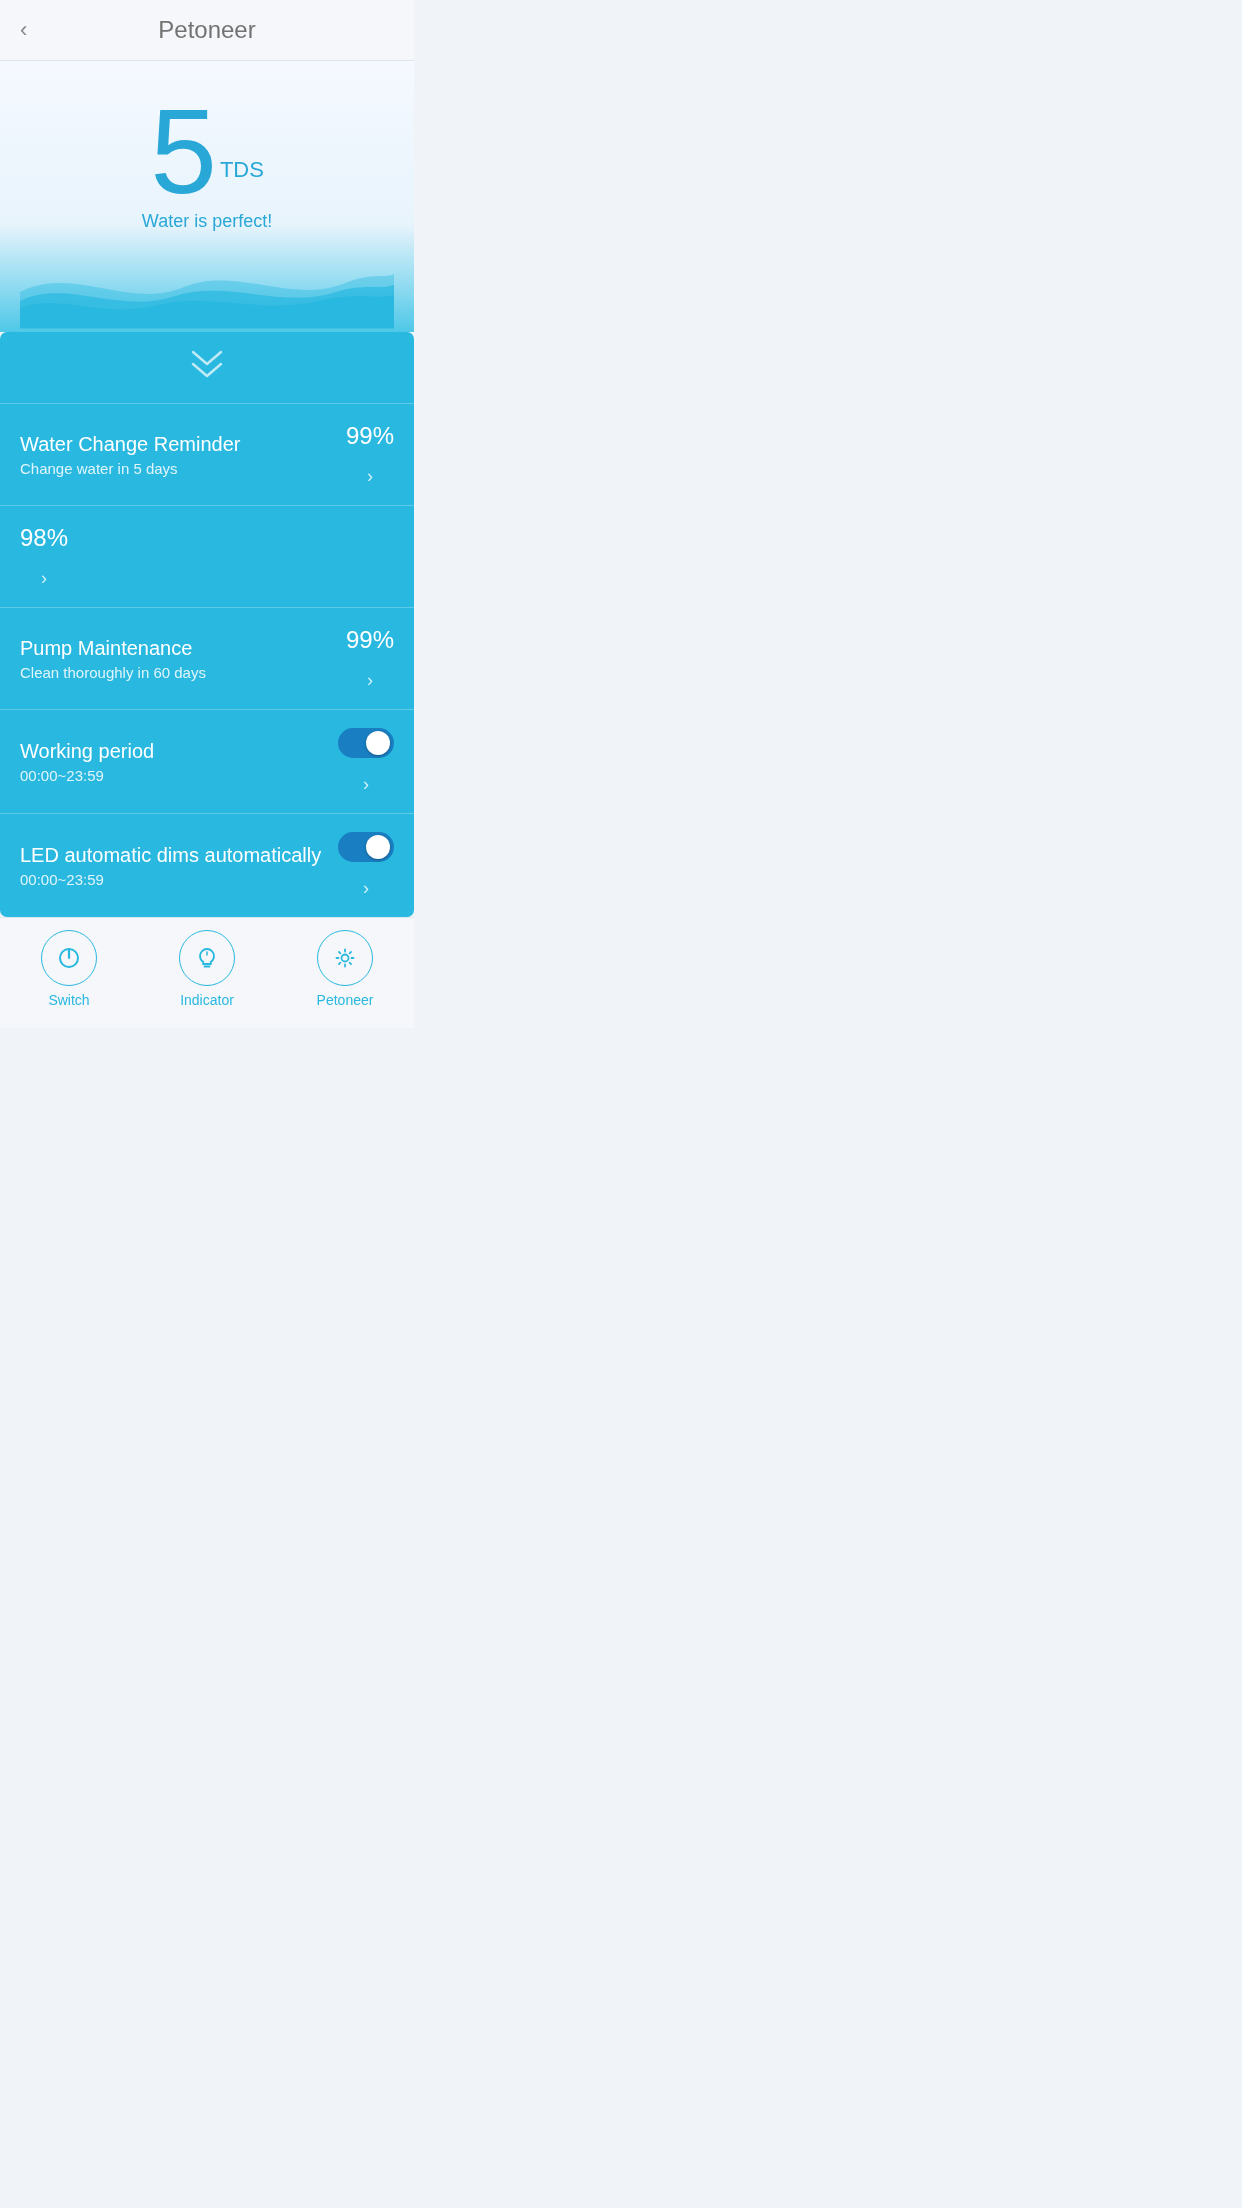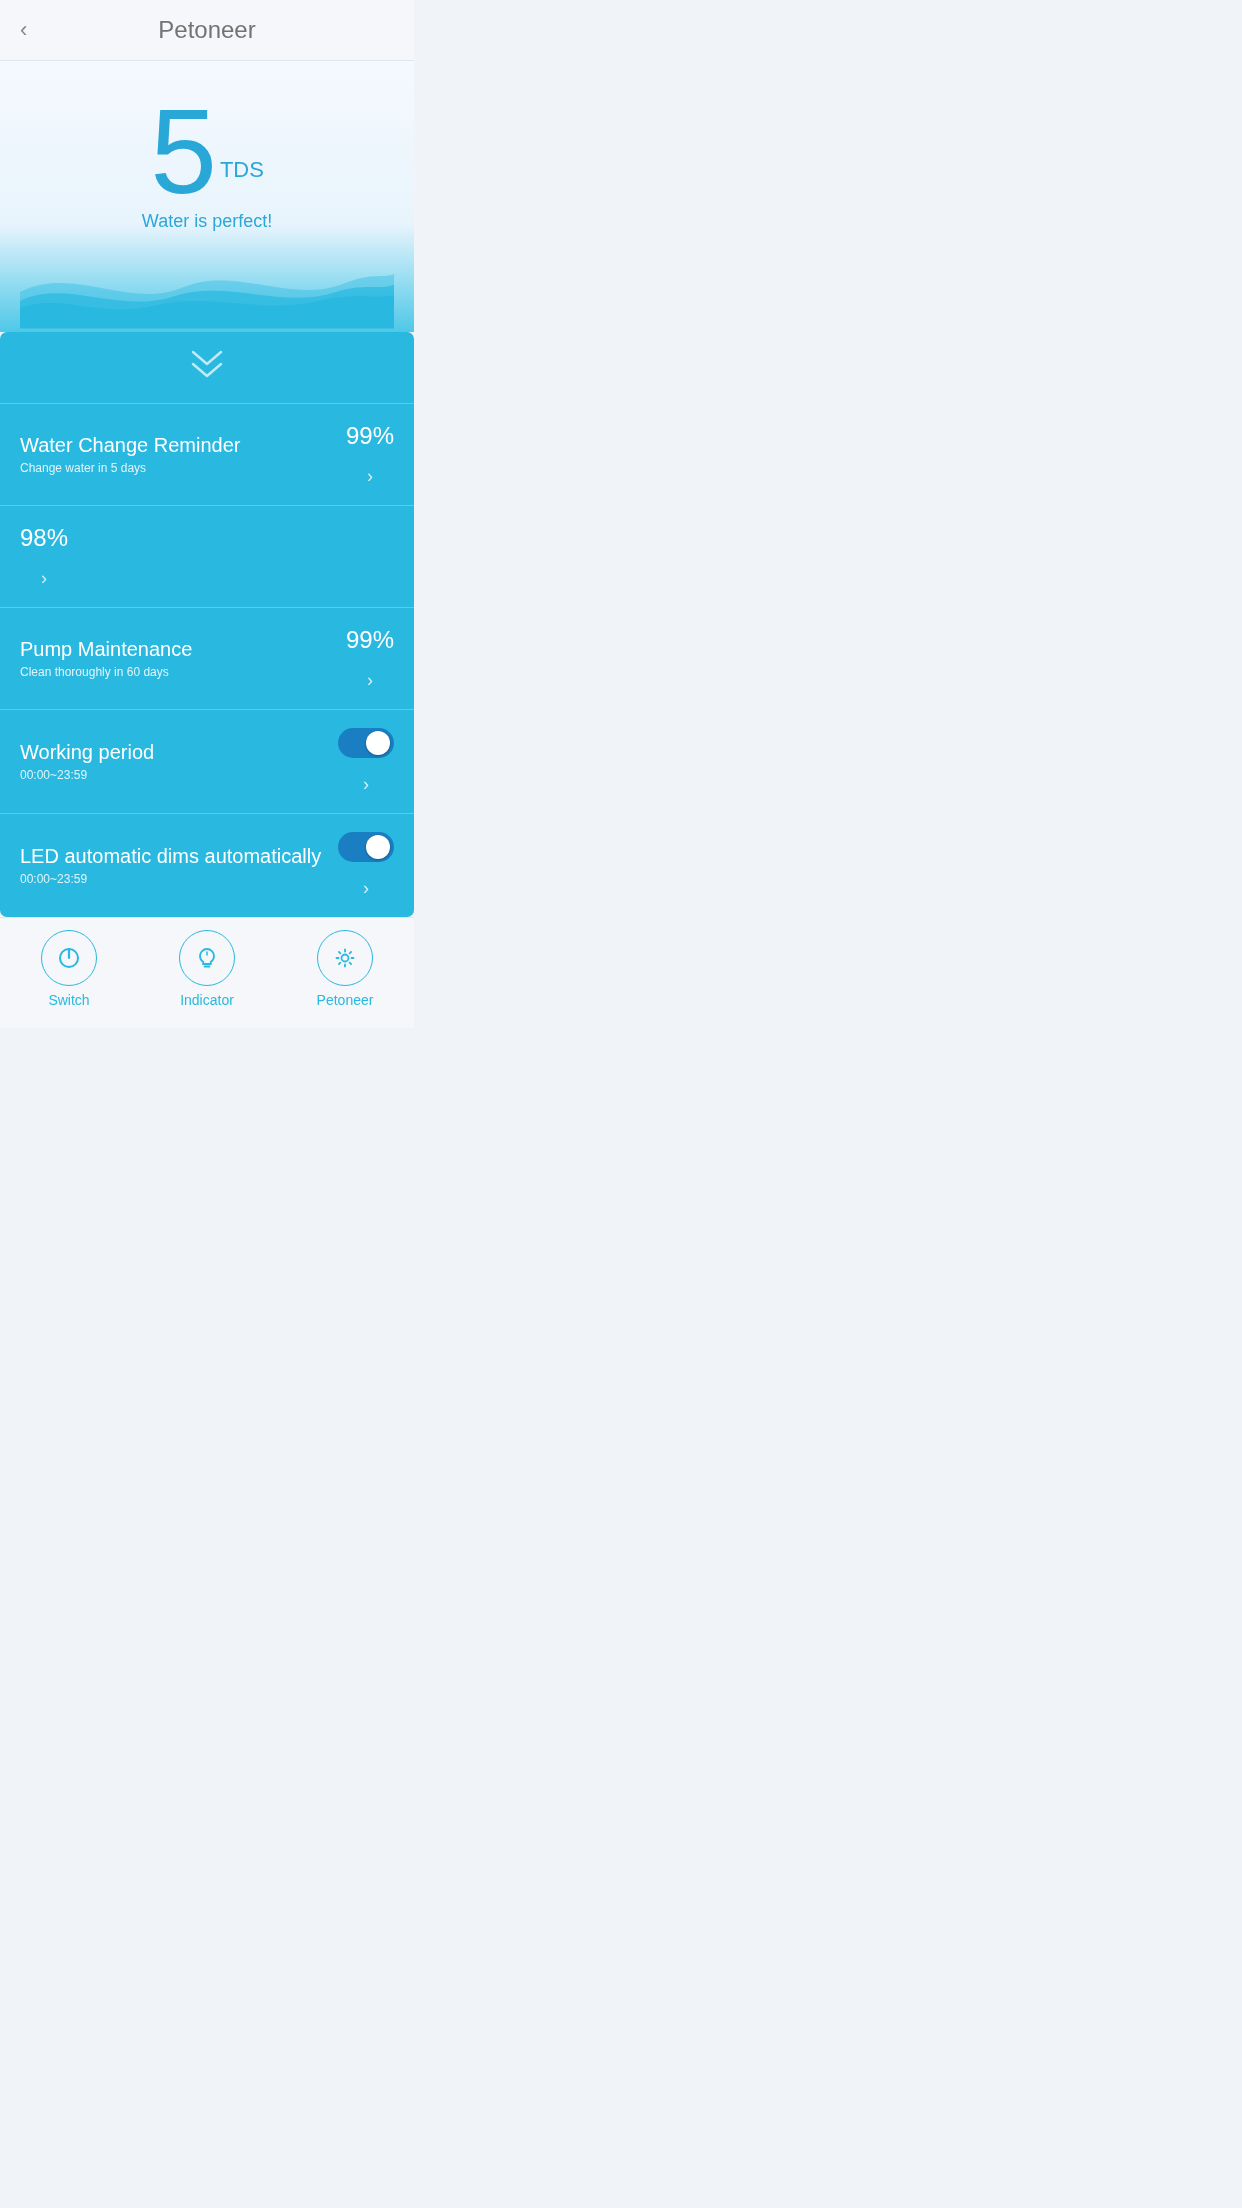--- a/index.html
+++ b/index.html
@@ -120,21 +120,21 @@
     }
 
     .list-item-title {
       font-size: 20px;
       color: white;
       font-weight: 400;
       margin-bottom: 4px;
     }
 
     .list-item-subtitle {
-      font-size: 12px;
+      font-size: 15px;
       color: rgba(255,255,255,0.85);
     }
 
     .list-item-right {
       display: flex;
       align-items: center;
       gap: 16px;
       flex-direction: column;
     }
 

